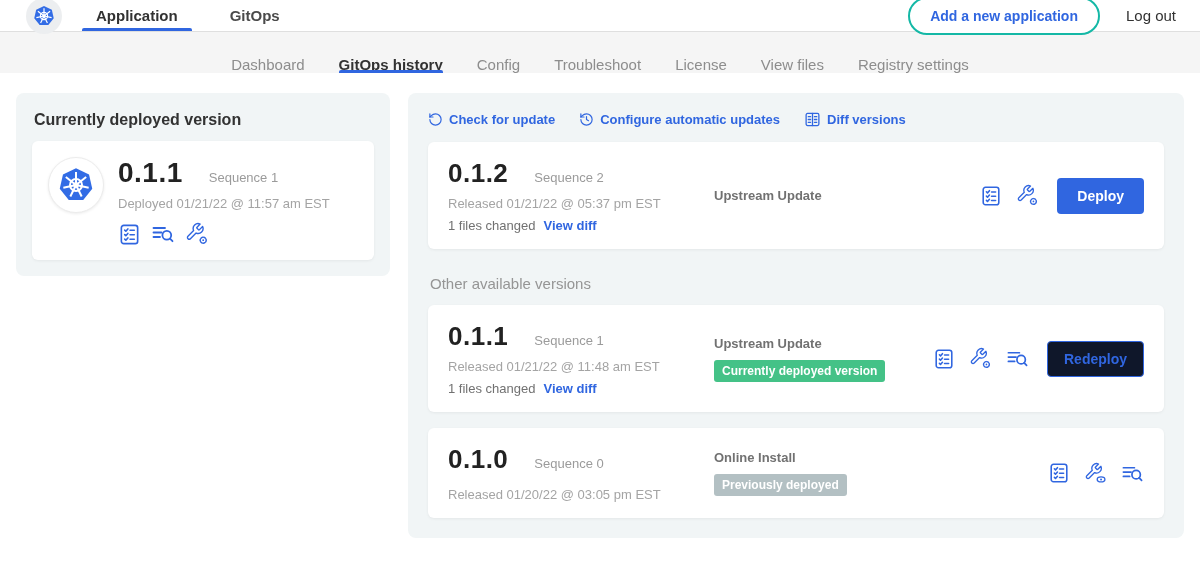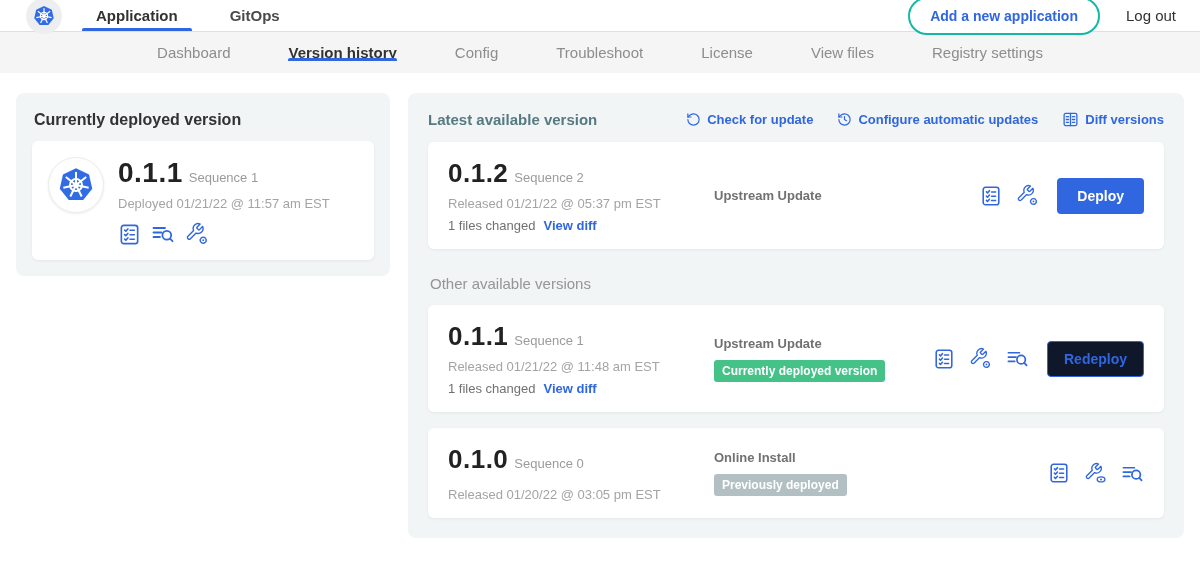--- a/index.html
+++ b/index.html
@@ -11,35 +11,35 @@
   .logo-circle { width:36px; height:36px; border-radius:50%; background:#eceef0; display:flex; align-items:center; justify-content:center; margin-right:28px; }
   .app-tabs { display:flex; align-items:stretch; height:100%; }
   .app-tab { display:flex; align-items:center; padding:0 6px; margin-right:40px; font-size:15px; font-weight:700; color:#323232; position:relative; cursor:pointer; }
   .app-tab.inactive { font-weight:600; color:#4a4a4a; }
   .app-tab.active::after { content:""; position:absolute; left:-8px; right:-8px; bottom:0; height:3px; background:#3066e0; border-radius:2px 2px 0 0; }
   .header-spacer { flex:1; }
   .pill-btn { border:2px solid #14b8a6; color:#3066e0; background:#fff; border-radius:20px; padding:9px 20px; font-size:14px; font-weight:700; cursor:pointer; font-family:inherit; }
   .logout { margin-left:26px; font-size:15px; font-weight:500; color:#323232; cursor:pointer; }
 
   
-  .subnav { height:41px; background:#f5f5f5; display:flex; justify-content:center; align-items:center; gap:58px; }
+  .subnav { height:41px; background:#f5f5f5; display:flex; justify-content:center; align-items:flex-end; gap:34px; }
   .subnav-tab { display:flex; align-items:center; font-size:15px; color:#8d8d8d; position:relative; cursor:pointer; font-weight:500; }
   .subnav-tab.active { color:#323232; font-weight:700; }
   .subnav-tab.active::after { content:""; position:absolute; left:0; right:0; bottom:0; height:3px; background:#3066e0; border-radius:2px 2px 0 0; }
 
   
   .main { display:flex; gap:18px; padding:20px 16px 16px 16px; align-items:flex-start; }
   .panel { background:#f1f5f6; border-radius:8px; }
 
   
   .deployed-card { width:374px; padding:14px 16px 16px 16px; }
   .deployed-title { font-size:16px; font-weight:700; color:#323232; padding:4px 2px 0 2px; }
   .deployed-inner { margin-top:12px; background:#fff; border-radius:6px; box-shadow:0 1px 3px rgba(0,0,0,.06); padding:16px 16px 14px 16px; display:flex; gap:14px; }
   .k8s-badge { width:56px; height:56px; border-radius:50%; background:#fff; border:1px solid #ececec; box-shadow:0 1px 3px rgba(0,0,0,.08); display:flex; align-items:center; justify-content:center; flex:0 0 auto; }
-  .ver-line { display:flex; align-items:baseline; gap:6px; }
+  .ver-line { display:flex; align-items:baseline; gap:26px; }
   .ver-big { font-size:28px; font-weight:800; letter-spacing:.5px; color:#222; }
   .seq { font-size:13px; color:#9b9b9b; font-weight:500; }
   .muted { font-size:13px; color:#a4a4a4; font-weight:500; margin-top:7px; }
   .icon-row { display:flex; gap:10px; margin-top:11px; color:#3066e0; align-items:center; }
   .icon-row svg { cursor:pointer; }
 
   
   .right-panel { flex:1; padding:14px 20px 20px 20px; }
   .rp-header { display:flex; align-items:center; justify-content:space-between; padding-top:4px; }
   .rp-title { font-size:15px; font-weight:700; color:#577981; }
@@ -148,21 +148,21 @@
       <span>GitOps</span>
     </div>
   </div>
   <div class="header-spacer"></div>
   <button class="pill-btn">Add a new application</button>
   <span class="logout">Log out</span>
 </div>
 
 <div class="subnav">
   <div class="subnav-tab">Dashboard</div>
-  <div class="subnav-tab active">Version history</div>
+  <div class="subnav-tab active">GitOps history</div>
   <div class="subnav-tab">Config</div>
   <div class="subnav-tab">Troubleshoot</div>
   <div class="subnav-tab">License</div>
   <div class="subnav-tab">View files</div>
   <div class="subnav-tab">Registry settings</div>
 </div>
 
 <div class="main">
 
   <div class="panel deployed-card">
@@ -189,21 +189,20 @@
           <svg width="24" height="24" viewBox="0 0 24 24">
               <use href="#i-wrench-gear"></use>
             </svg>
         </div>
       </div>
     </div>
   </div>
 
   <div class="panel right-panel">
     <div class="rp-header">
-      <div class="rp-title">Latest available version</div>
       <div class="rp-actions">
         <div class="rp-link">
           <svg width="15" height="15" viewBox="0 0 24 24">
               <use href="#i-refresh"></use>
             </svg>
           <span>Check for update</span>
         </div>
         <div class="rp-link">
           <svg width="15" height="15" viewBox="0 0 24 24">
               <use href="#i-schedule"></use>

